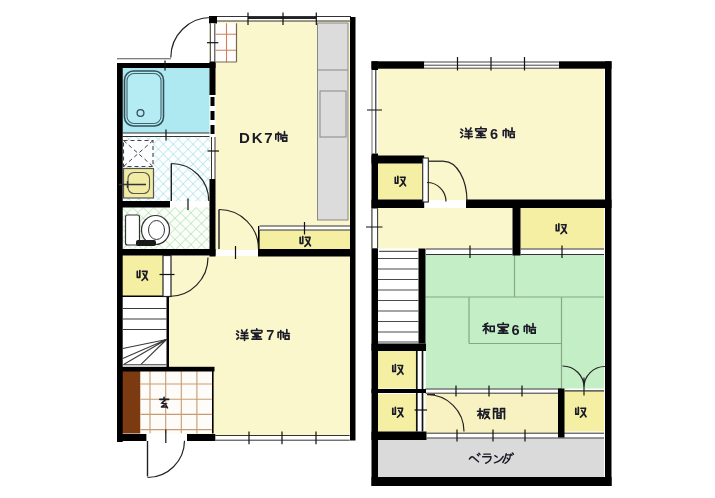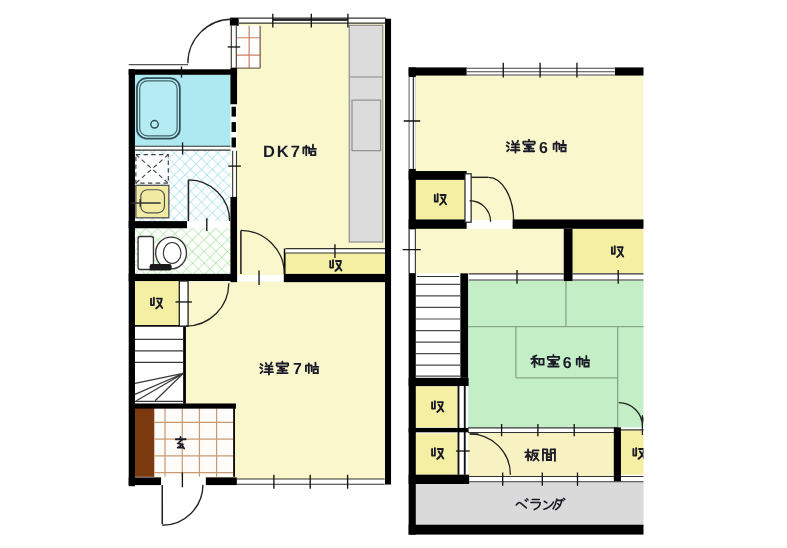--- a/index.html
+++ b/index.html
@@ -1,15 +1,15 @@
 <!DOCTYPE html>
 <html><head><meta charset="utf-8">
 <style>
 html,body{margin:0;padding:0;background:#fff;}
-#c{position:relative;width:585px;height:498px;background:#fff;overflow:hidden;}
+#c{position:relative;width:715px;height:498px;background:#fff;overflow:hidden;}
 svg{position:absolute;left:0;top:0;}
 text{font-family:"Liberation Sans",sans-serif;font-weight:bold;fill:#1b1b28;}
 </style></head>
 <body>
 <div id="c">
 <svg width="715" height="498" viewBox="0 0 715 498">
 <defs>
 <pattern id="wash" width="7" height="7" patternUnits="userSpaceOnUse" patternTransform="rotate(45)">
   <rect width="7" height="7" fill="#fdfeff"></rect>
   <path d="M0,0H7 M0,0V7" stroke="#87d7df" stroke-width="0.9"></path>

